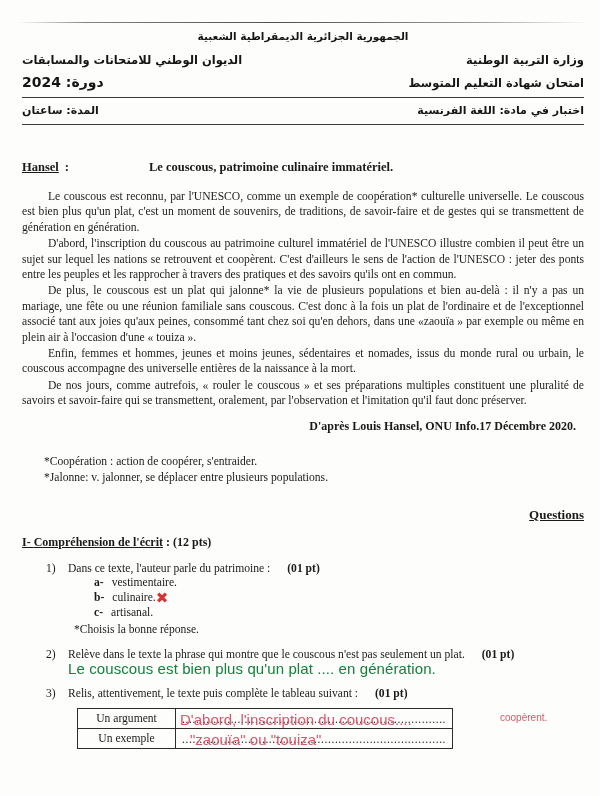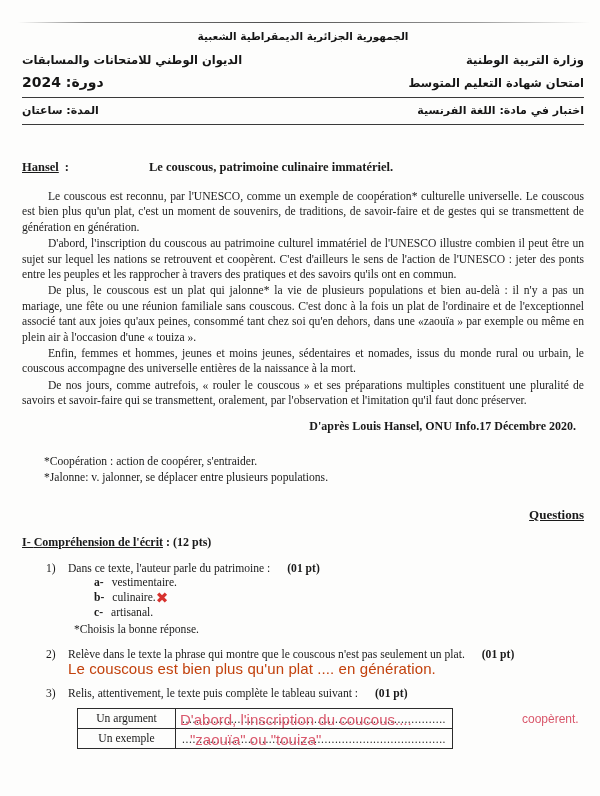--- a/index.html
+++ b/index.html
@@ -177,21 +177,21 @@
     letter-spacing: -1px;
   }
   .consigne {
     padding-left: 52px;
     font-size: 11.6px;
     margin-top: 2px;
   }
 
   
   .answer-red {
-    color: #c2410c;
+    color: #15803d;
     font-family: "Liberation Sans", "DejaVu Sans", sans-serif;
     font-size: 15px;
     font-weight: 400;
     letter-spacing: 0.1px;
   }
   .answer-line-2 {
     padding-left: 46px;
     margin-top: -1px;
     margin-bottom: -2px;
     line-height: 1.18;
@@ -241,25 +241,25 @@
     white-space: nowrap;
     color: #d9576b;
     font-family: "Liberation Sans", "DejaVu Sans", sans-serif;
     font-size: 15px;
     line-height: 1;
     pointer-events: none;
   }
   .overlay-red.row2 { left: 14px; }
   .tail-red {
     position: absolute;
-    left: 500px;
+    left: 478px;
     top: 5px;
     color: #d9576b;
     font-family: "Liberation Sans", "DejaVu Sans", sans-serif;
-    font-size: 12px;
+    font-size: 10px;
     line-height: 1;
     white-space: nowrap;
   }
 </style>
 </head>
 <body>
 
 <div class="page">
 
   <div class="scan-line"></div>

